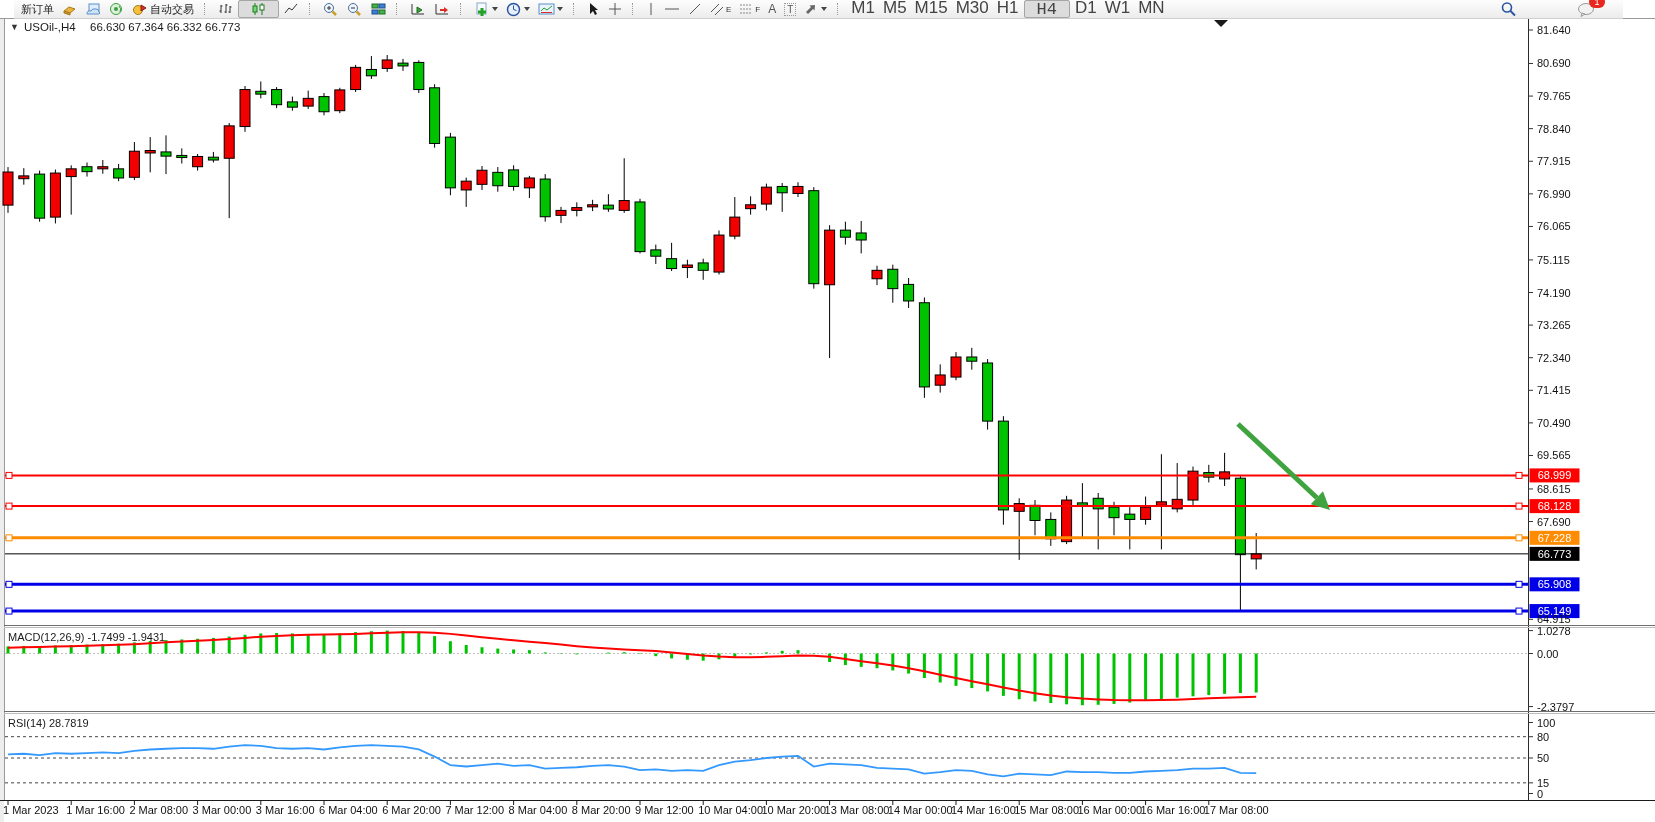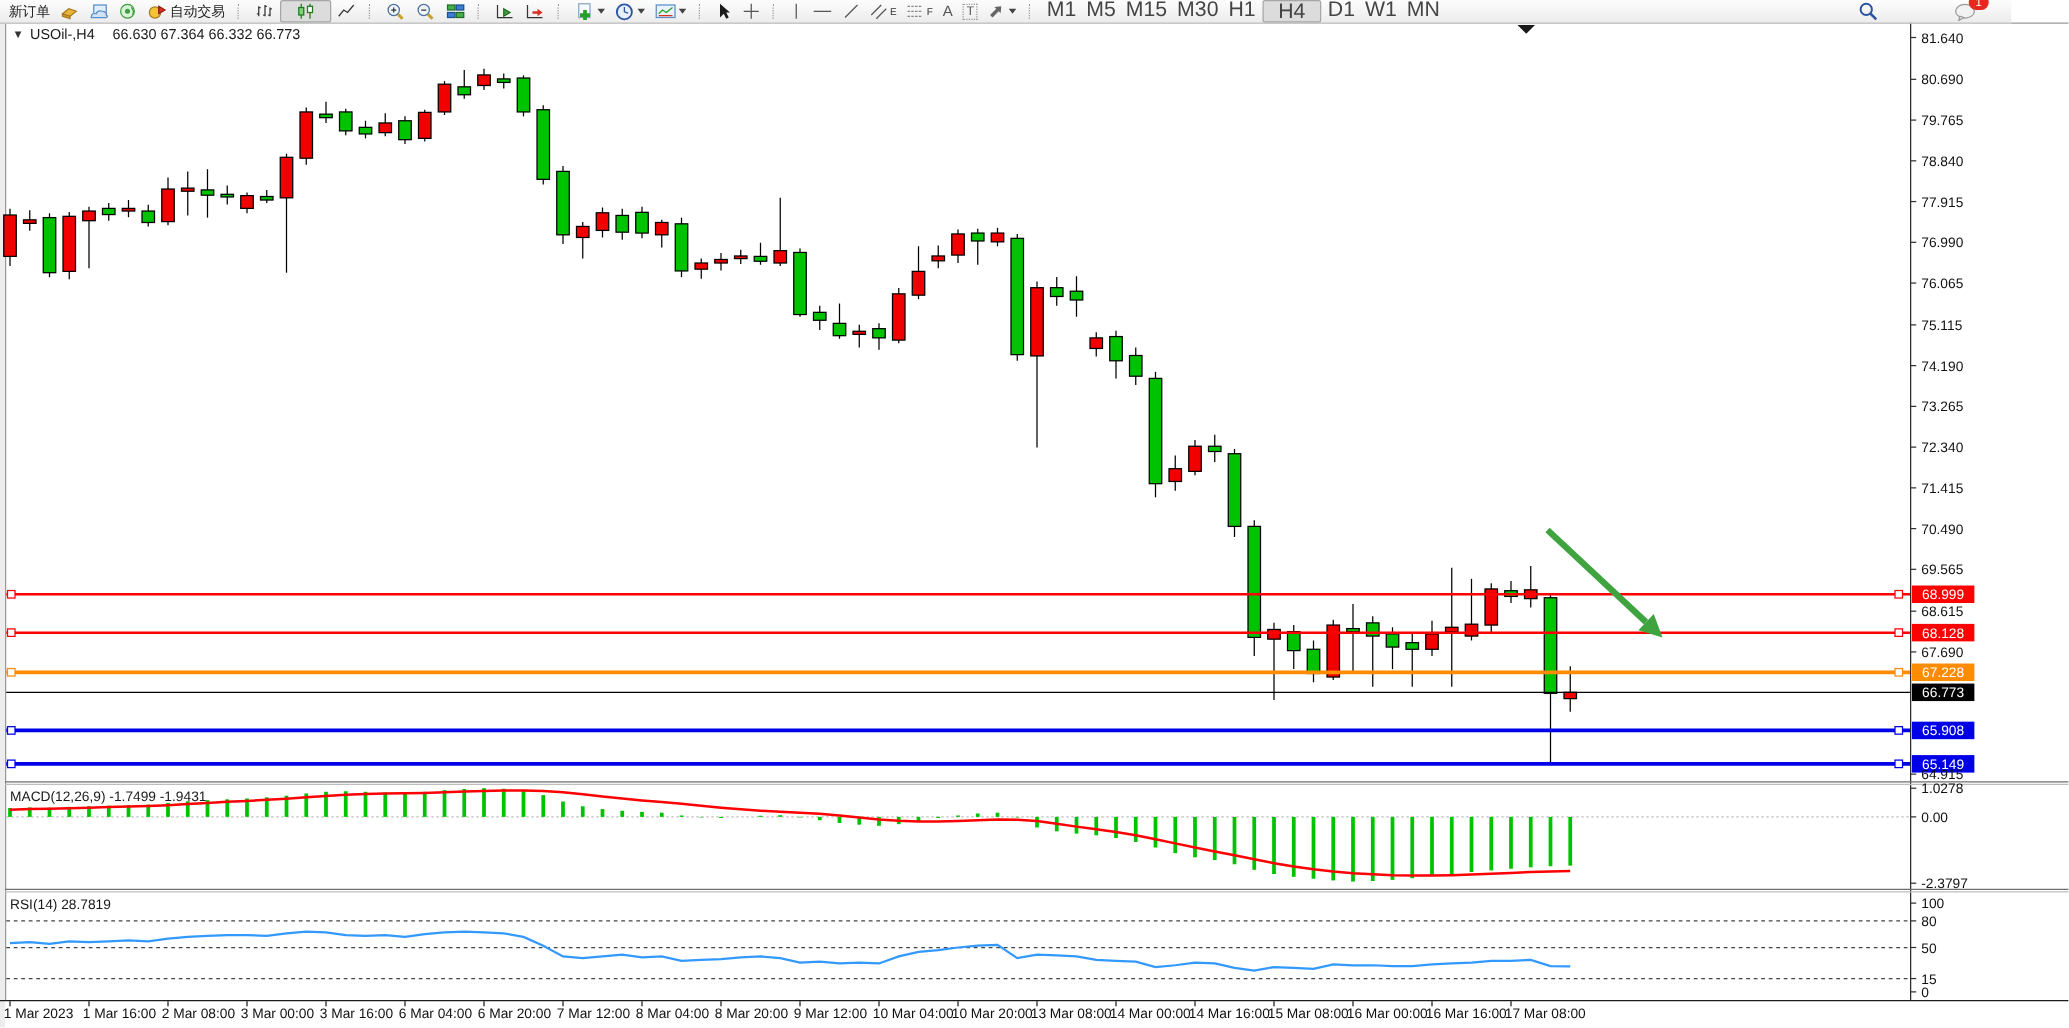--- a/index.html
+++ b/index.html
@@ -1,21 +1,21 @@
 <!DOCTYPE html>
 <html><head>
 <meta charset="utf-8">
 <style>
   html,body{margin:0;padding:0;background:#fff;font-family:"Liberation Sans",sans-serif;}
   #app{position:relative;width:1655px;height:822px;background:#fff;overflow:hidden;}
-  #toolbar{position:absolute;left:0;top:0;width:1609px;height:18px;
+  #toolbar{position:absolute;left:14px;top:0;width:1609px;height:18px;
     background:linear-gradient(#fdfdfd,#ececec);border-bottom:1px solid #d0d0d0;
     display:flex;align-items:center;font-size:11px;color:#222;z-index:5;}
   .tbtn{height:16px;display:inline-flex;align-items:center;padding:0 3px;margin:0 1px;cursor:default;}
-  .tbtn.active{background:#dcdcdc;border:1px solid #a6a6a6;border-radius:2px;padding:0 12px;}
+  .tbtn.active{background:#dcdcdc;border:1px solid #a6a6a6;border-radius:2px;padding:0 12px;font-family:Liberation Mono, monospace;}
   .tbtn span.lbl{margin-left:3px;}
   .grip{width:5px;height:12px;border-left:1px dotted #9a9a9a;margin:0 4px 0 6px;}
   .caret{width:0;height:0;border-left:3px solid transparent;border-right:3px solid transparent;
     border-top:4px solid #444;margin-left:2px;}
   .tf{min-width:20px;justify-content:center;color:#444;font-size:17px;}
   #tb-right{margin-left:auto;display:flex;align-items:center;gap:52px;margin-right:24px;}
   .badge{position:absolute;top:-5px;right:-7px;background:#e8281e;color:#fff;border-radius:8px;
     min-width:12px;height:12px;font-size:9px;line-height:12px;text-align:center;padding:0 2px;}
   svg text{font-family:"Liberation Sans",sans-serif;}
 </style>

